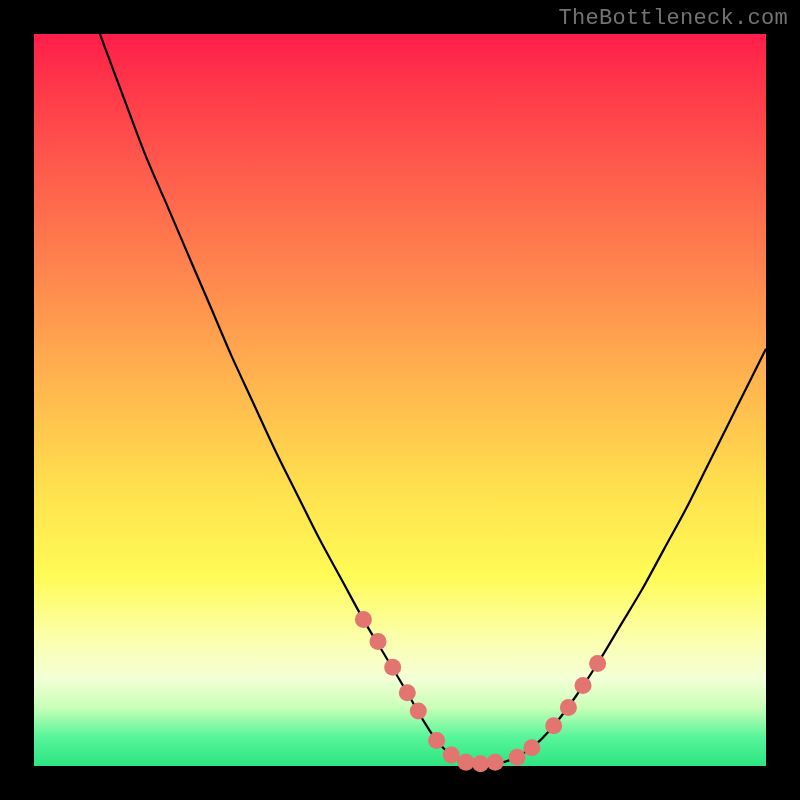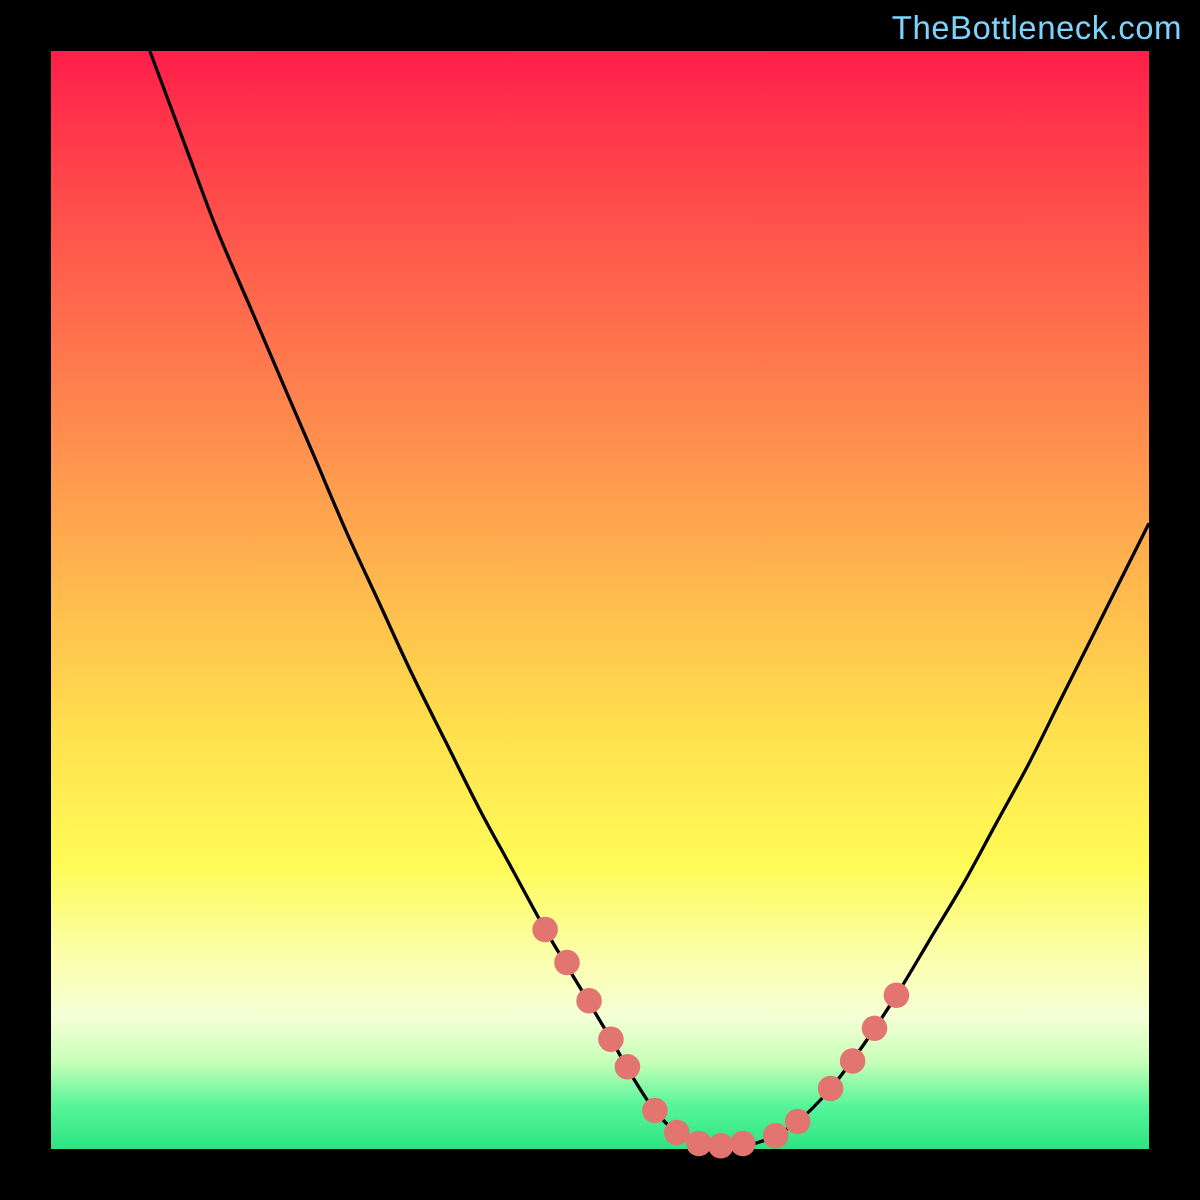--- a/index.html
+++ b/index.html
@@ -37,25 +37,26 @@
       #f4ffd6 88%,
       #c9ffb8 92%,
       #58f59a 96%,
       #2de481 100%
     );
   }
   .watermark {
     position: absolute;
     top: 6px;
     right: 12px;
-    color: #7dd3fc;
+    color: #737373;
     font-size: 22px;
     font-weight: 400;
     letter-spacing: 0.3px;
     user-select: none;
+    font-family: Liberation Mono, monospace;
   }
   svg.curve {
     position: absolute;
     left: 0;
     top: 0;
     width: 732px;
     height: 732px;
     overflow: visible;
   }
 </style>

